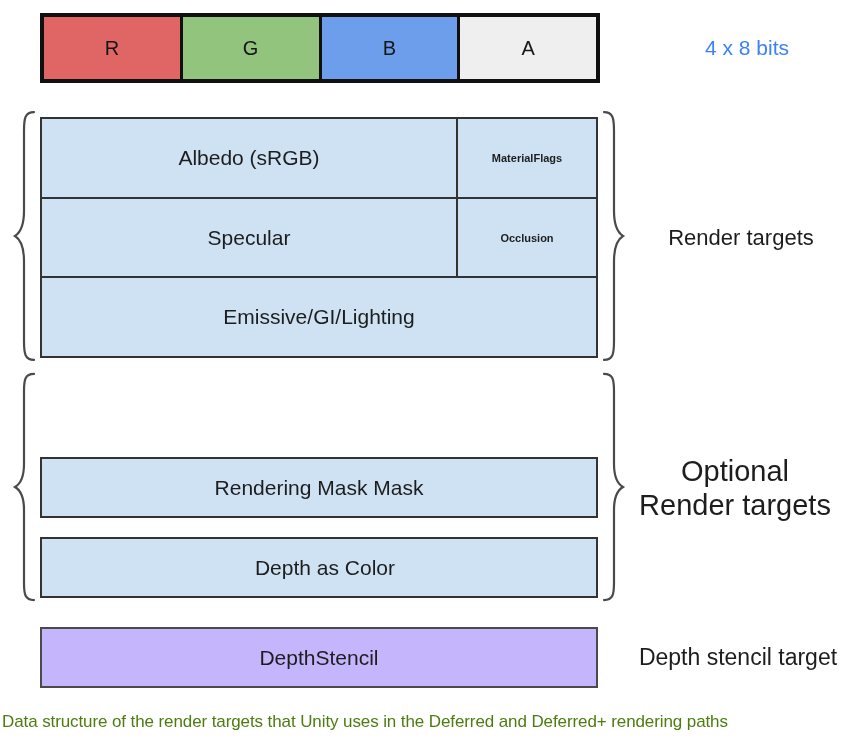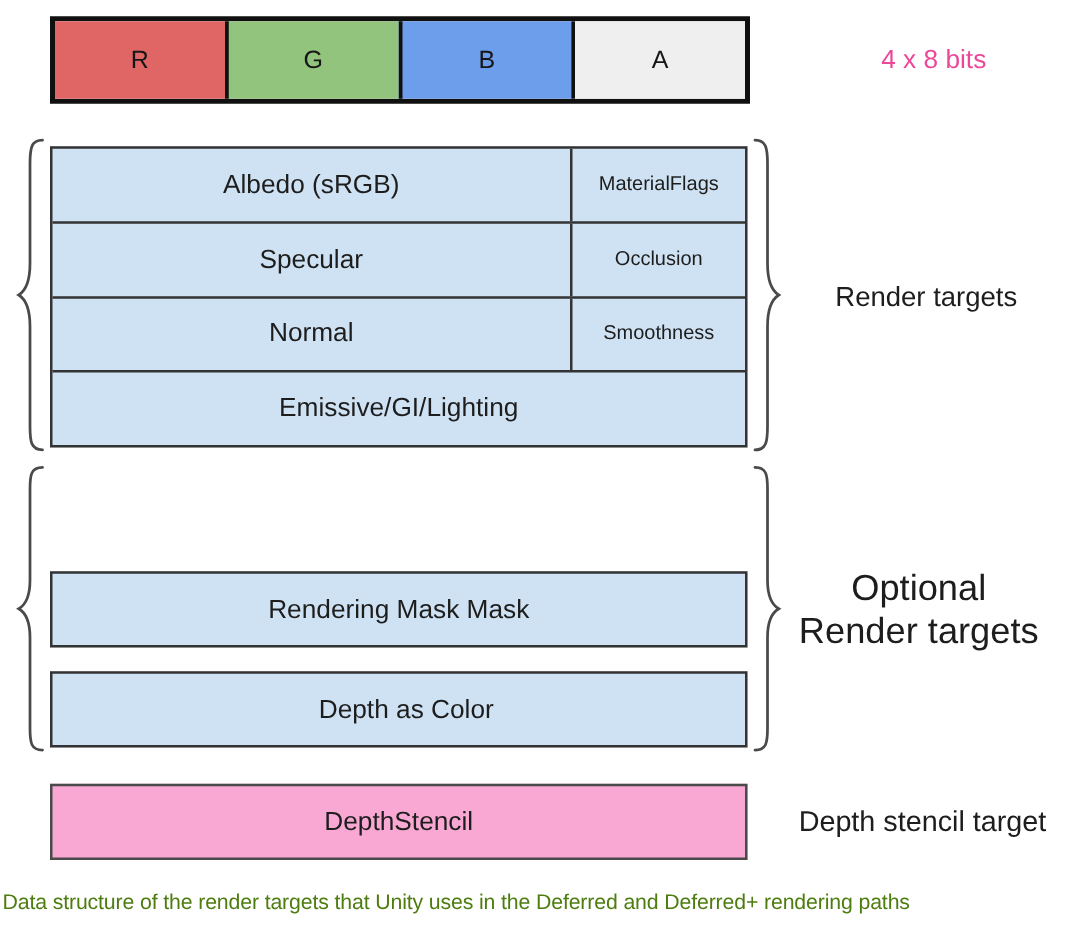--- a/index.html
+++ b/index.html
@@ -28,41 +28,42 @@
   .strip-cell {
     flex: 1;
     display: flex; align-items: center; justify-content: center;
     font-size: 20px;
     color: #161616;
   }
   .strip-cell + .strip-cell { border-left: 3px solid #101010; }
   .ann-bits {
     left: 642px; top: 13px; width: 210px; height: 70px;
     font-size: 21px;
-    color: #ec4899;
+    color: #3b82f6;
   }
 
   
   .rt-table {
     left: 40px; top: 117px; width: 558px; height: 241px;
     border: 2px solid #333333;
     display: flex; flex-direction: column;
   }
   .rt-row { flex: 1; display: flex; }
   .rt-row + .rt-row { border-top: 2px solid #333333; }
   .rt-main {
     flex: 1;
     display: flex; align-items: center; justify-content: center;
     font-size: 21px;
   }
   .rt-alpha {
     width: 138px;
     border-left: 2px solid #333333;
     display: flex; align-items: center; justify-content: center;
-    font-size: 16px;
+    font-size: 11px;
+    font-weight: bold;
   }
 
   
   .opt-box {
     left: 40px; width: 558px; height: 61px;
     border: 2px solid #333333;
     font-size: 21px;
   }
   .opt-1 { top: 377px; }
   .opt-2 { top: 457px; }
@@ -131,24 +132,20 @@
   <div class="abs rt-table" style="background-color: rgb(207, 226, 243);">
     <div class="rt-row">
       <div class="rt-main">Albedo (sRGB)</div>
       <div class="rt-alpha">MaterialFlags</div>
     </div>
     <div class="rt-row">
       <div class="rt-main">Specular</div>
       <div class="rt-alpha">Occlusion</div>
     </div>
     <div class="rt-row">
-      <div class="rt-main">Normal</div>
-      <div class="rt-alpha">Smoothness</div>
-    </div>
-    <div class="rt-row">
       <div class="rt-main">Emissive/GI/Lighting</div>
     </div>
   </div>
 
   <div class="brace" style="left:12px; top:110px; width:26px; height:252px;">
     <svg viewBox="0 0 26 240" preserveAspectRatio="none" fill="none" stroke="#4a4a4a" stroke-width="2.2" stroke-linecap="round">
       <path d="M 22 2 C 13 2 12 8 12 20 L 12 96 C 12 110 8 117 3 120 C 8 123 12 130 12 144 L 12 220 C 12 232 13 238 22 238"></path>
     </svg>
   </div>
   <div class="brace flip" style="left:600px; top:110px; width:26px; height:252px;">
@@ -173,20 +170,20 @@
   <div class="brace flip" style="left:600px; top:372px; width:26px; height:230px;">
     <svg viewBox="0 0 26 240" preserveAspectRatio="none" fill="none" stroke="#4a4a4a" stroke-width="2.2" stroke-linecap="round">
       <path d="M 22 2 C 13 2 12 8 12 20 L 12 96 C 12 110 8 117 3 120 C 8 123 12 130 12 144 L 12 220 C 12 232 13 238 22 238"></path>
     </svg>
   </div>
   <div class="abs label-opt">
     <span>Optional</span>
     <span>Render targets</span>
   </div>
 
-  <div class="abs center ds-box" style="background-color: #f9a8d4;">
+  <div class="abs center ds-box" style="background-color: #c4b5fd;">
     <span>DepthStencil</span>
   </div>
   <div class="abs center label-ds">Depth stencil target</div>
 
   <div class="abs caption">Data structure of the render targets that Unity uses in the Deferred and Deferred+ rendering paths</div>
 
 </div>
 
 </body></html>

